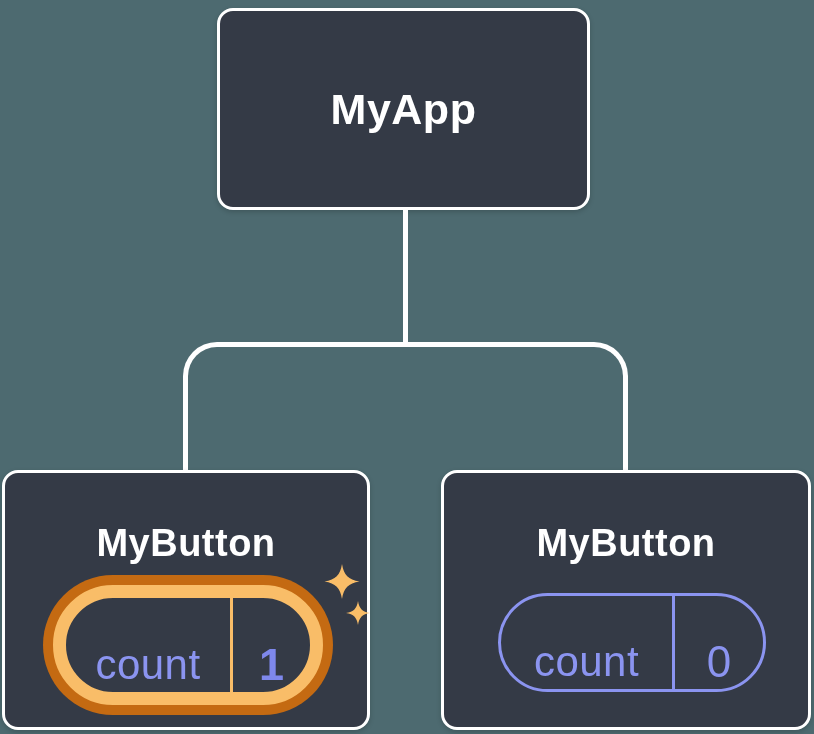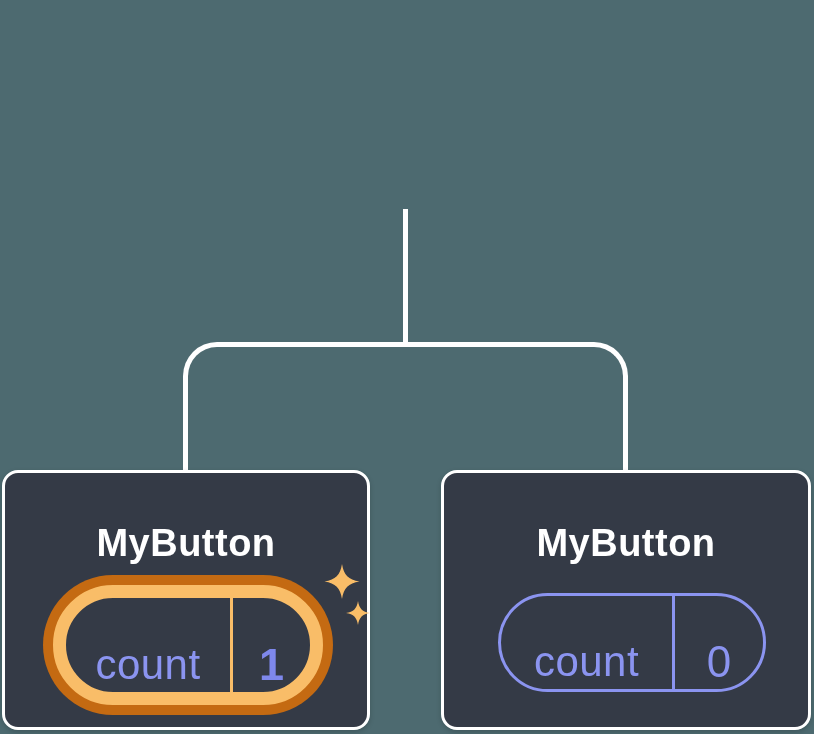--- a/index.html
+++ b/index.html
@@ -87,20 +87,23 @@
   .sparkle svg { display:block; width:100%; height:100%; }
   .sparkle path { fill: var(--orange, #f9bd68); }
   .sparkle-large { left:317px; top:91px;  width:40px; height:35px; }
   .sparkle-small { left:340px; top:128px; width:26px; height:24px; }
 </style>
 </head>
 <body>
 
 <div class="stage">
 
+  <div class="node root">
+    <div class="node-title">MyApp</div>
+  </div>
 
   <div class="stub"></div>
   <div class="branch"></div>
 
   <div class="node child-left">
     <div class="node-title child-title">MyButton</div>
 
     <div class="pill pill-highlighted">
       <div class="cell cell-key">
         <span class="state-key">count</span>

